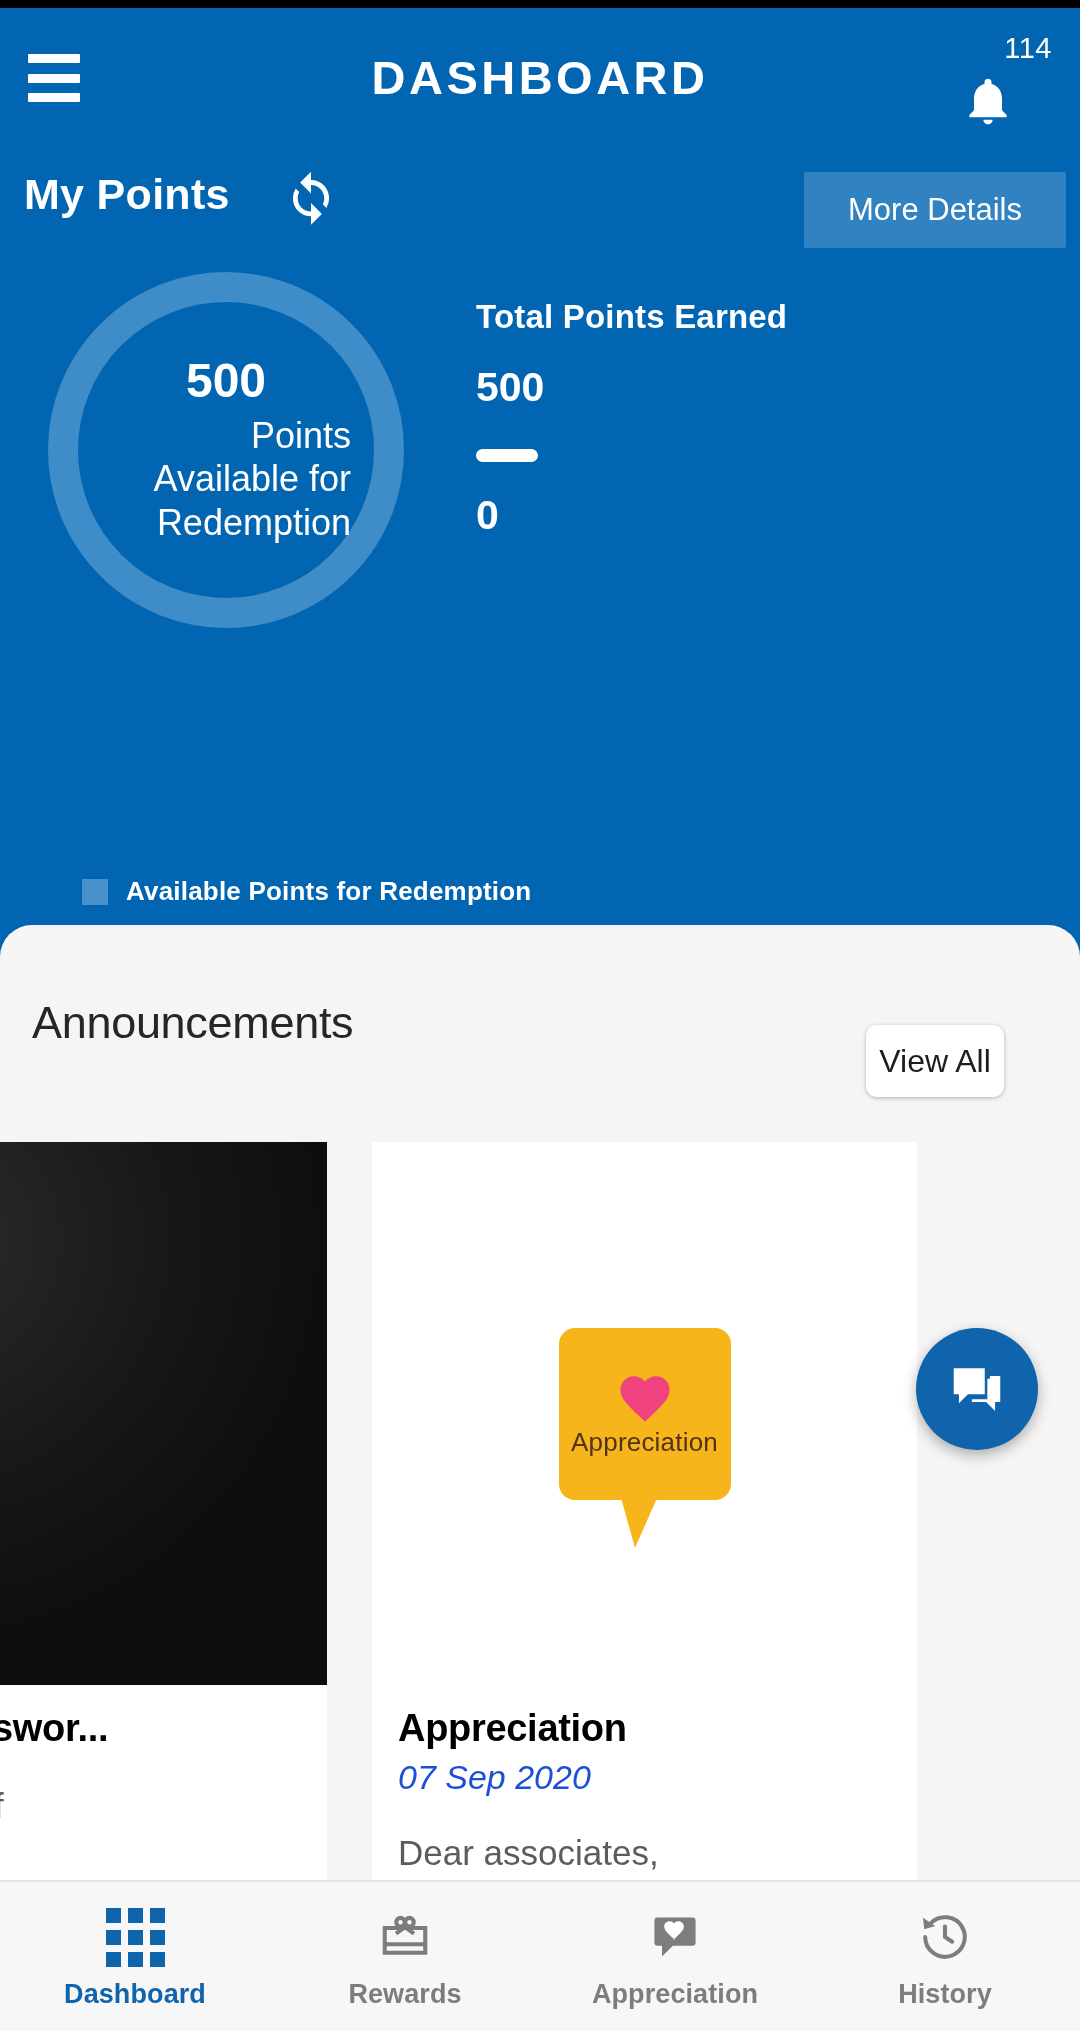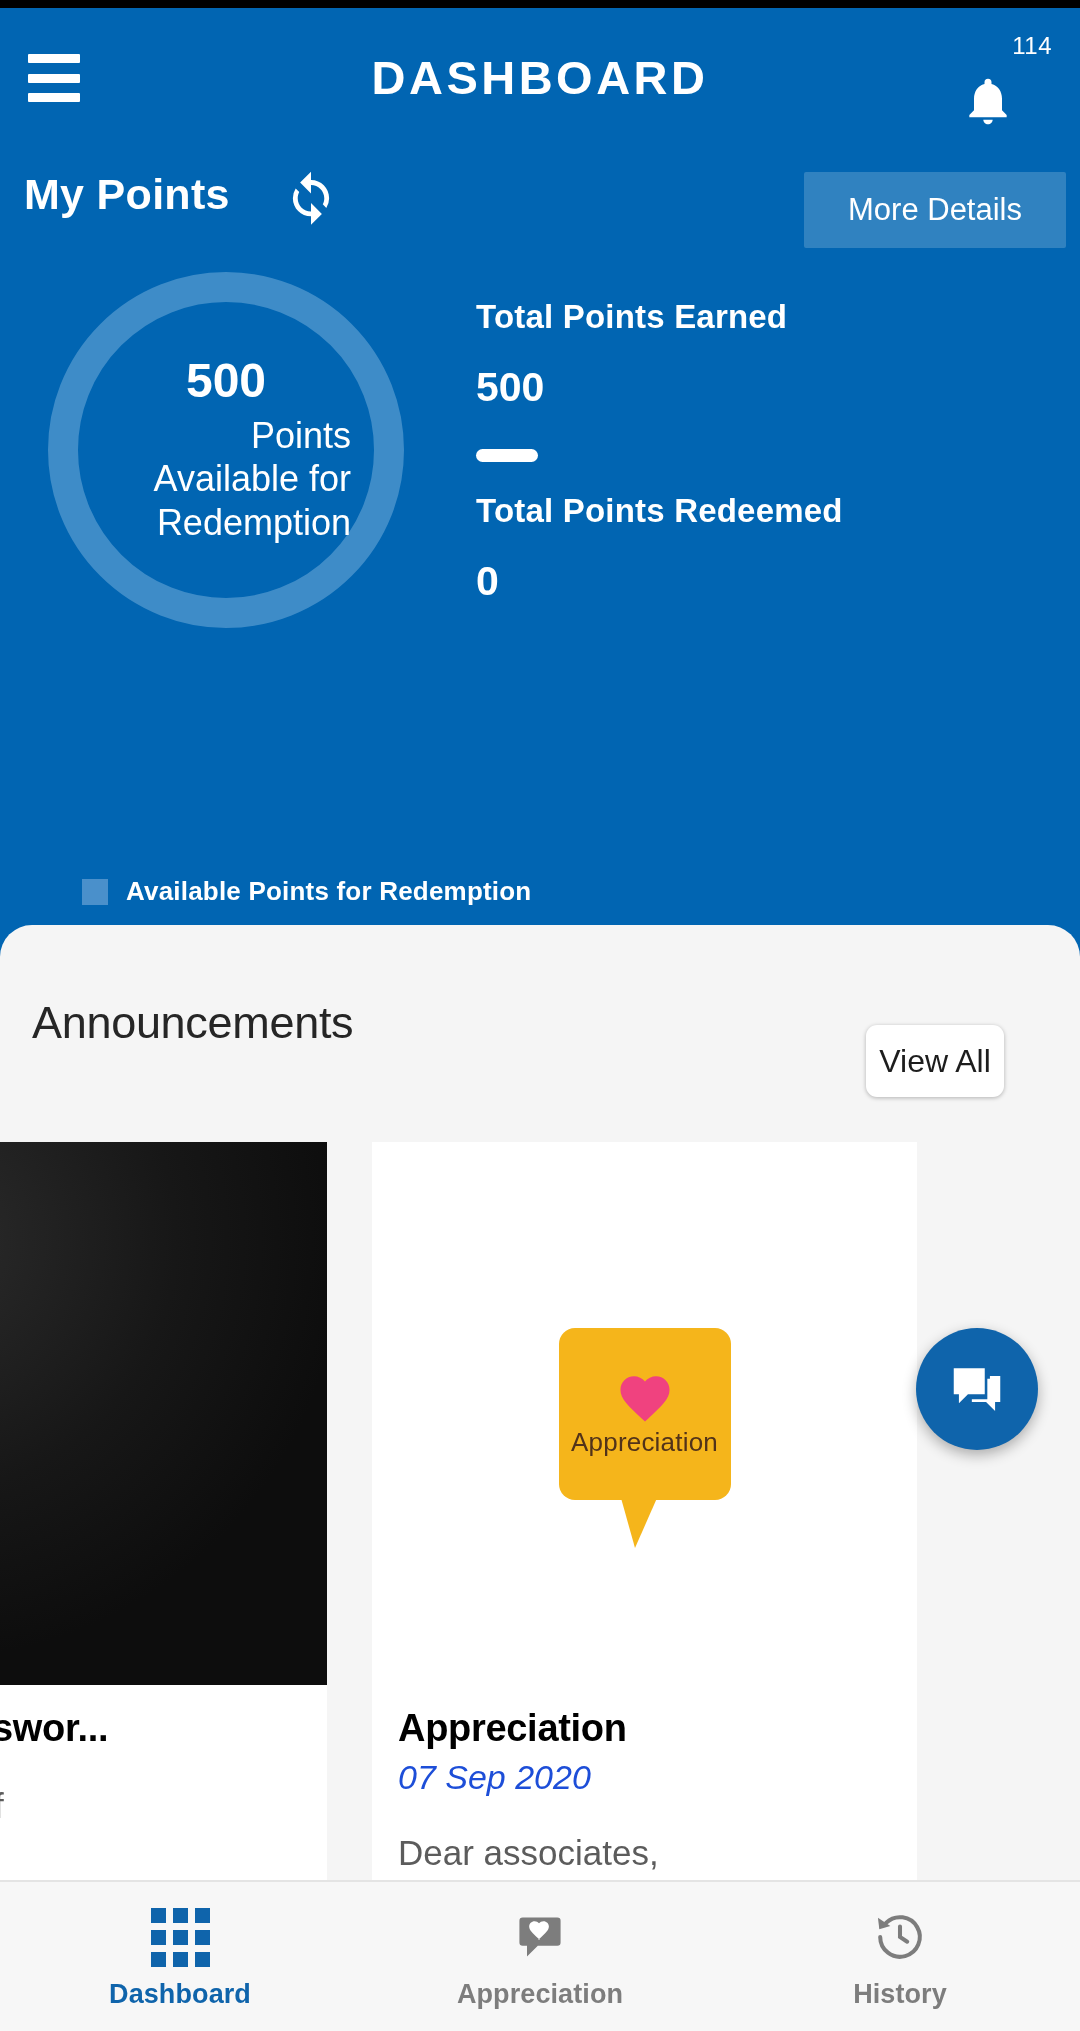--- a/index.html
+++ b/index.html
@@ -52,21 +52,21 @@
     font-size: 47px; font-weight: bold;
     letter-spacing: 3.5px;
   }
   .notif-wrap {
     position: absolute; right: 22px; top: 24px;
     width: 120px; height: 100px;
     cursor: pointer;
   }
   .notif-count {
     position: absolute; right: 6px; top: 0;
-    color: #ffffff; font-size: 24px; font-weight: normal;
+    color: #ffffff; font-size: 29px; font-weight: normal;
     letter-spacing: 0.5px;
     text-align: center;
   }
   .bell-icon {
     position: absolute; left: 22px; top: 40px;
     width: 56px; height: 58px;
   }
 
   
   .points-row {
@@ -318,21 +318,20 @@
     <div class="chart-area">
       <div class="donut">
         <div class="donut-value">500</div>
         <div class="donut-label">Points Available for Redemption</div>
       </div>
 
       <div class="stats">
         <div class="stat-label">Total Points Earned</div>
         <div class="stat-value">500</div>
         <div class="stat-divider"></div>
-        <div class="stat-label">Total Points Redeemed</div>
         <div class="stat-value">0</div>
       </div>
     </div>
 
     <div class="legend">
       <span class="legend-swatch"></span>
       <span class="legend-label">Available Points for Redemption</span>
     </div>
   </div>
 
@@ -396,20 +395,32 @@
             <i></i>
             <i></i>
             <i></i>
             <i></i>
             <i></i>
         </div>
       </div>
       <div class="nav-label">Dashboard</div>
     </div>
 
+    <div class="nav-item">
+      <div class="nav-icon">
+        <svg width="54" height="54" viewBox="0 0 24 24">
+          <path fill="none" stroke="#7d7d7d" stroke-width="1.8" d="M3 8h18v11H3z"></path>
+          <path fill="none" stroke="#7d7d7d" stroke-width="1.8" d="M3 15.2h18"></path>
+          <path fill="none" stroke="#7d7d7d" stroke-width="1.8" d="M8 10.5L12 7.6l4 2.9"></path>
+          <circle cx="10" cy="5.4" r="1.9" fill="none" stroke="#7d7d7d" stroke-width="1.8"></circle>
+          <circle cx="14" cy="5.4" r="1.9" fill="none" stroke="#7d7d7d" stroke-width="1.8"></circle>
+        </svg>
+      </div>
+      <div class="nav-label">Rewards</div>
+    </div>
 
     <div class="nav-item">
       <div class="nav-icon">
         <svg width="52" height="52" viewBox="0 0 24 24">
           <path fill="#7d7d7d" d="M4 3h16a1.5 1.5 0 0 1 1.5 1.5v10A1.5 1.5 0 0 1 20 16h-9l-5 5v-5H4a1.5 1.5 0 0 1-1.5-1.5v-10A1.5 1.5 0 0 1 4 3z"></path>
           <path fill="#ffffff" d="M12 13.4l-.9-.82C8.6 10.3 7 8.9 7 7.2 7 5.8 8.1 4.7 9.5 4.7c.8 0 1.55.37 2.05.95.5-.58 1.25-.95 2.05-.95 1.4 0 2.5 1.1 2.5 2.5 0 1.7-1.6 3.1-4.1 5.38l-.9.82z"></path>
         </svg>
       </div>
       <div class="nav-label">Appreciation</div>
     </div>

